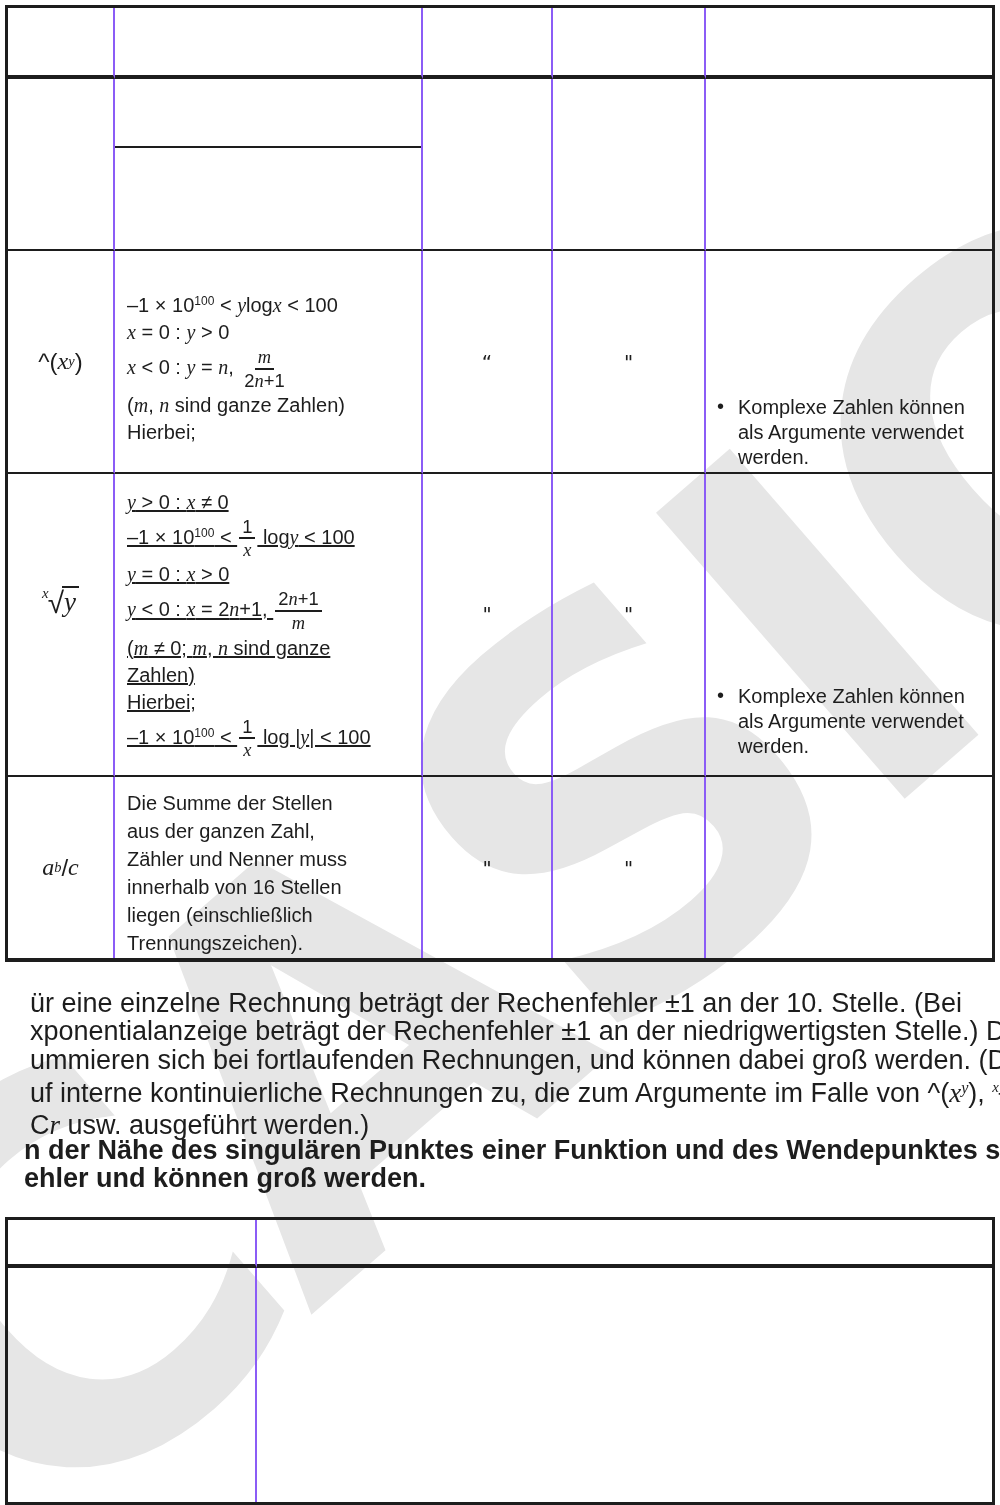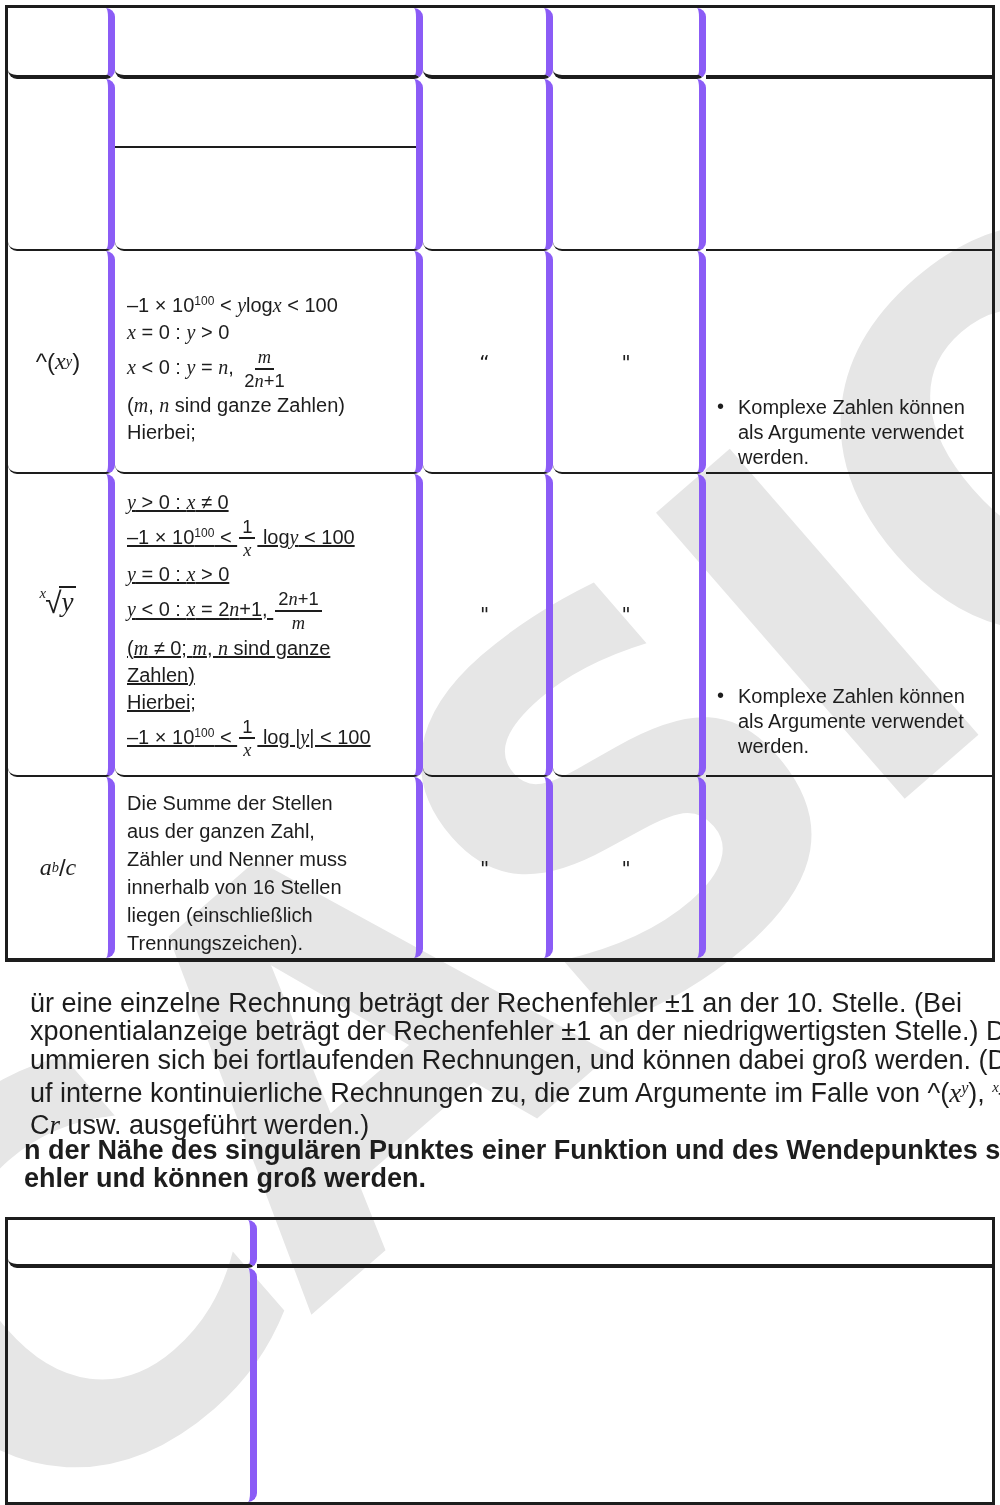--- a/index.html
+++ b/index.html
@@ -34,21 +34,21 @@
     border-bottom-width: 4px;
     grid-template-columns: 107px 308px 130px 153px 1fr;
     grid-template-rows: 71px 172px 223px 303px 1fr;
   }
   #t2 {
     left: 5px; top: 1217px; width: 990px; height: 288px;
     grid-template-columns: 249px 1fr;
     grid-template-rows: 48px 1fr;
   }
   .c  { position: relative; }
-  .br { border-right: 7px solid #8b5cf6; border-radius: 9px; }
+  .br { border-right: 2px solid #8b5cf6; }
   .rb { border-bottom: 2px solid #1d1d1d; }
   .hb { border-bottom: 4px solid #1d1d1d; }
   .split { position: absolute; left: 0; right: 0; top: 67px; height: 2px; background: #1d1d1d; }
   
   .lab-cell { display: flex; align-items: center; justify-content: center; font-size: 24px; }
   .lab-lift { padding-bottom: 46px; }
   .lab-root { font-size: 27px; }
   .cond { font-size: 20px; line-height: 27px; }
   .cond-pow  { padding: 37px 0 0 12px; }
   .cond-root { padding: 15px 0 0 12px; text-decoration: underline; }

